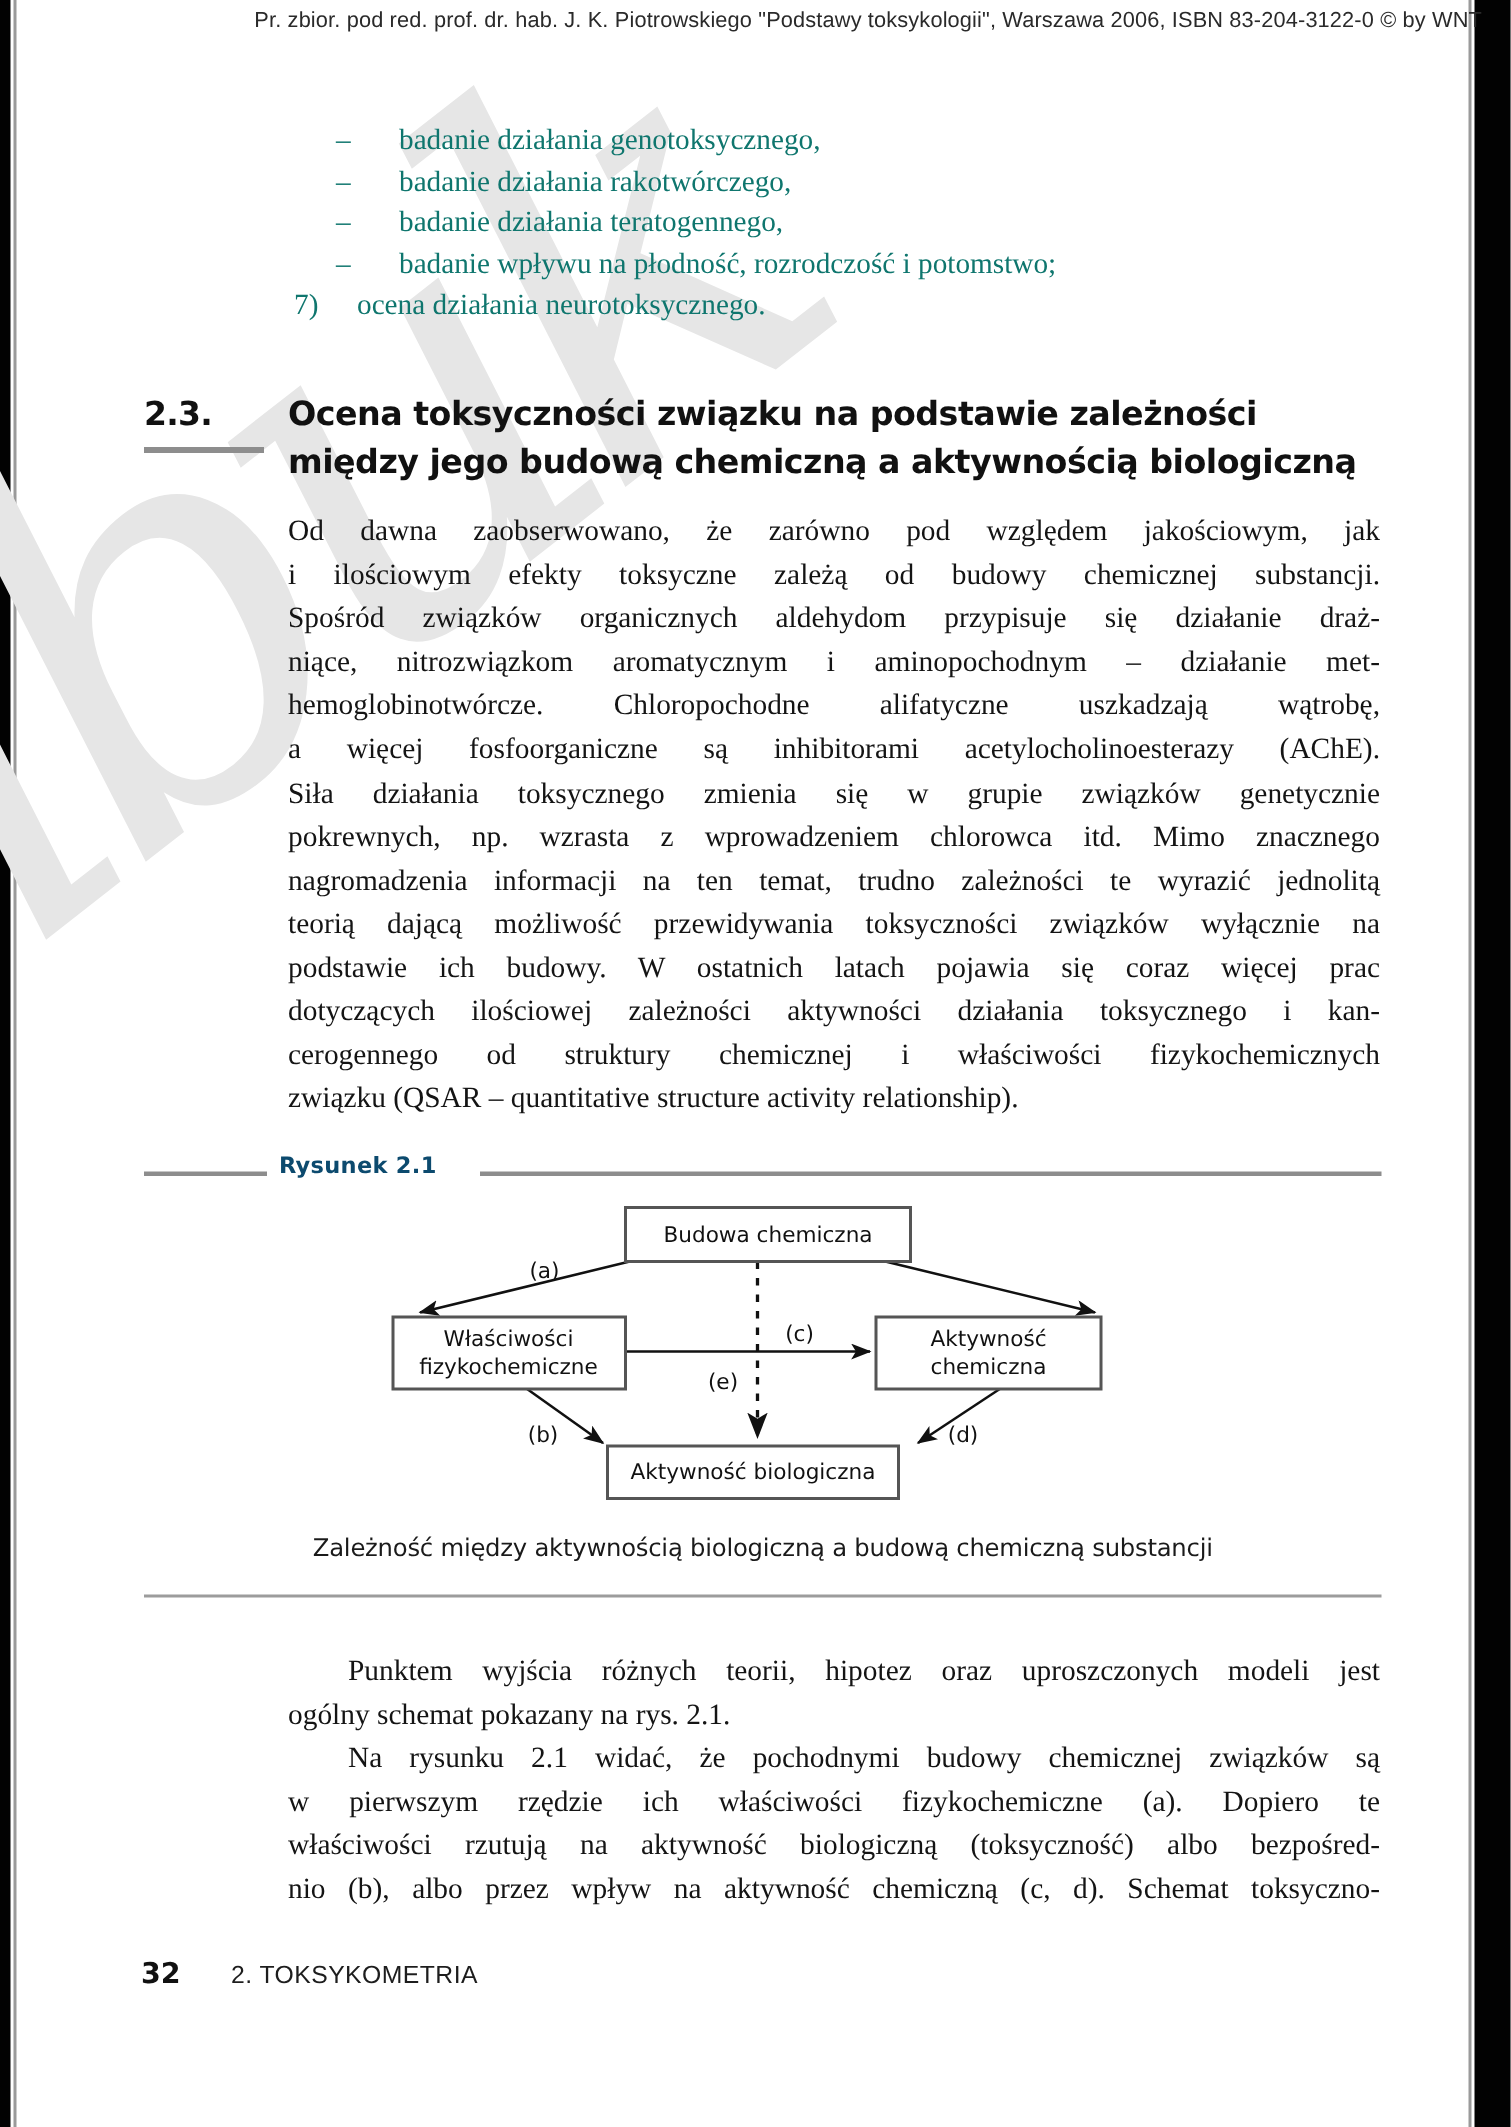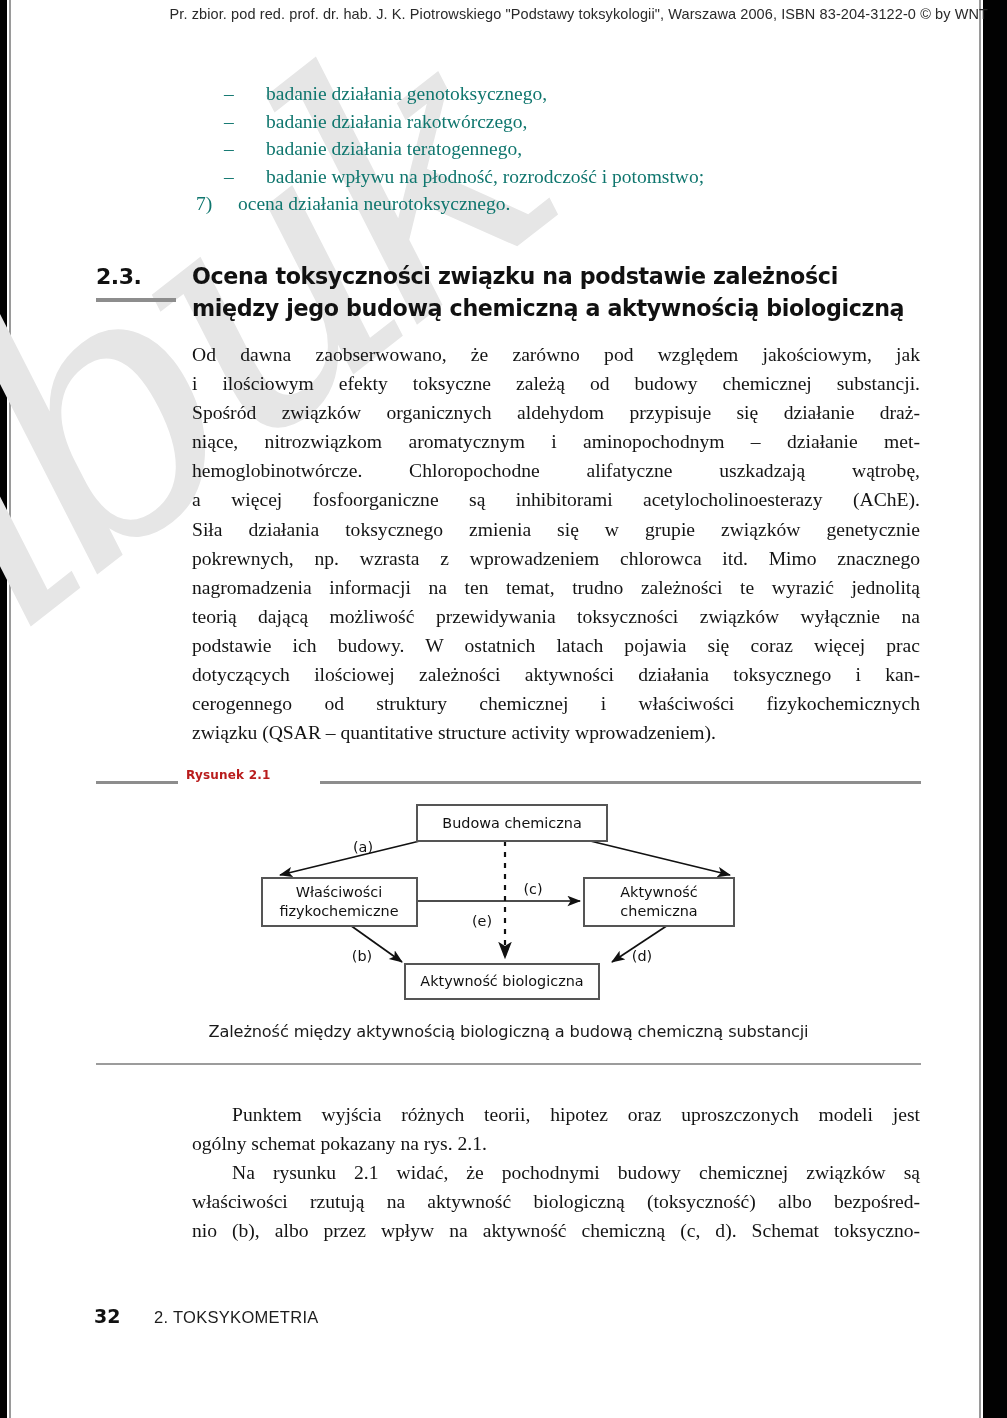--- a/index.html
+++ b/index.html
@@ -184,22 +184,22 @@
     width: 82px;
     height: 3px;
     background: #8d8d8d;
   }
   .fig-label {
     position: absolute;
     left: 186px;
     top: 768px;
     font-family: "DejaVu Sans", sans-serif;
     font-weight: 700;
-    font-size: 12px;
-    color: #b91c1c;
+    font-size: 15px;
+    color: #0c4a6e;
     letter-spacing: 0.2px;
     text-align: center;
   }
   .fig-rule-right {
     position: absolute;
     left: 320px;
     top: 781px;
     width: 601px;
     height: 3px;
     background: #8d8d8d;
@@ -306,21 +306,21 @@
       <span class="line">niące, nitrozwiązkom aromatycznym i aminopochodnym – działanie met-</span>
       <span class="line">hemoglobinotwórcze. Chloropochodne alifatyczne uszkadzają wątrobę,</span>
       <span class="line">a więcej fosfoorganiczne są inhibitorami acetylocholinoesterazy (AChE).</span>
       <span class="line">Siła działania toksycznego zmienia się w grupie związków genetycznie</span>
       <span class="line">pokrewnych, np. wzrasta z wprowadzeniem chlorowca itd. Mimo znacznego</span>
       <span class="line">nagromadzenia informacji na ten temat, trudno zależności te wyrazić jednolitą</span>
       <span class="line">teorią dającą możliwość przewidywania toksyczności związków wyłącznie na</span>
       <span class="line">podstawie ich budowy. W ostatnich latach pojawia się coraz więcej prac</span>
       <span class="line">dotyczących ilościowej zależności aktywności działania toksycznego i kan-</span>
       <span class="line">cerogennego od struktury chemicznej i właściwości fizykochemicznych</span>
-      <span class="line last">związku (QSAR – quantitative structure activity wprowadzeniem).</span>
+      <span class="line last">związku (QSAR – quantitative structure activity relationship).</span>
     </div>
 
     <div class="fig-rule-left"></div>
     <div class="fig-label">Rysunek  2.1</div>
     <div class="fig-rule-right"></div>
 
     <div id="diagram">
       <svg width="520" height="215" viewBox="0 0 520 215">
         <defs>
           <marker id="arw" markerWidth="9" markerHeight="9" refX="7.4" refY="3.1" orient="auto" markerUnits="strokeWidth">
@@ -365,20 +365,21 @@
     <div class="fig-caption">Zależność między aktywnością biologiczną a budową chemiczną substancji</div>
     <div class="fig-rule-bottom"></div>
 
     <div class="body-para" id="para-2">
       <span class="line"><span class="indent"></span><span>Punktem wyjścia różnych teorii, hipotez oraz uproszczonych modeli jest</span></span>
       <span class="line last">ogólny schemat pokazany na rys. 2.1.</span>
     </div>
 
     <div class="body-para" id="para-3">
       <span class="line"><span class="indent"></span><span>Na rysunku 2.1 widać, że pochodnymi budowy chemicznej związków są</span></span>
+      <span class="line">w pierwszym rzędzie ich właściwości fizykochemiczne (a). Dopiero te</span>
       <span class="line">właściwości rzutują na aktywność biologiczną (toksyczność) albo bezpośred-</span>
       <span class="line">nio (b), albo przez wpływ na aktywność chemiczną (c, d). Schemat toksyczno-</span>
     </div>
 
     <div class="foot-page">32</div>
     <div class="foot-title">2. TOKSYKOMETRIA</div>
 
   </div>
 </div>
 

